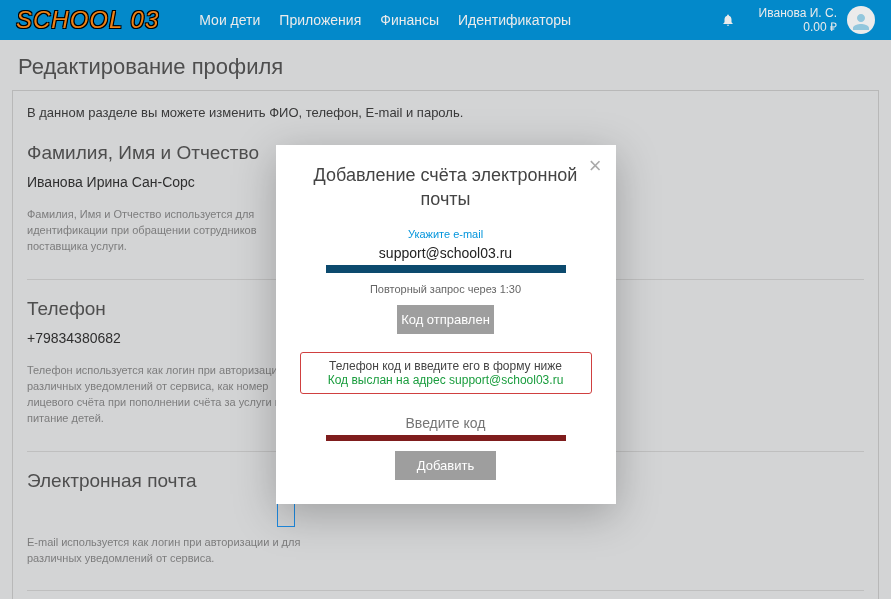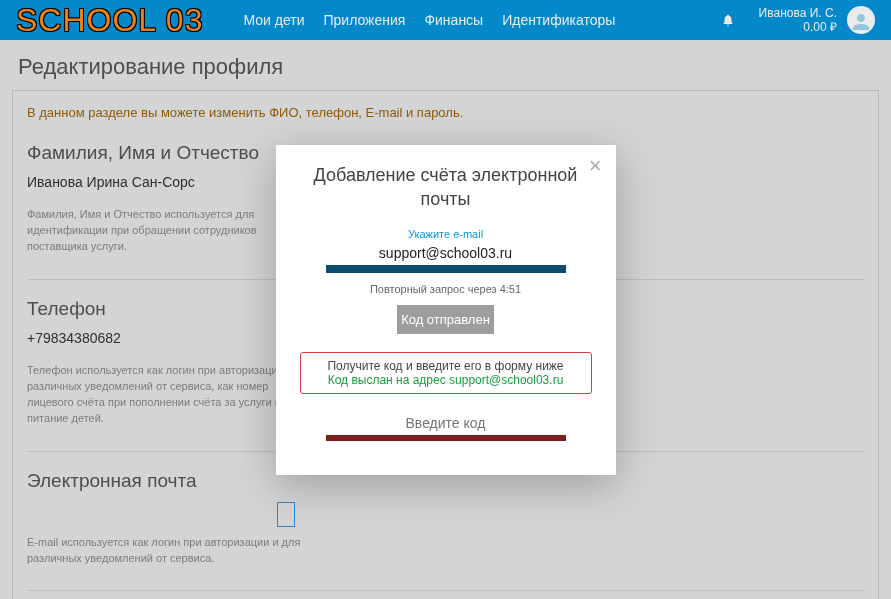--- a/index.html
+++ b/index.html
@@ -1,32 +1,32 @@
 <!DOCTYPE html>
 <html><head>
   <meta charset="utf-8">
   <style>
     * { margin: 0; padding: 0; box-sizing: border-box; }
     body { font-family: Arial, sans-serif; width: 891px; height: 599px; background: #e5e6e8; overflow: hidden; position: relative; }
     
     .topbar { height: 40px; background: #0495dc; display: flex; align-items: center; padding: 0 16px; color: #fff; }
-    .logo { font-family: Impact, sans-serif; font-size: 32px; letter-spacing: 1px; color: #ff8c1a; text-shadow: 1px 1px 0 #000, -1px -1px 0 #000, 1px -1px 0 #000, -1px 1px 0 #000; margin-right: 40px; }
+    .logo { font-family: Impact, sans-serif; font-size: 24px; letter-spacing: 1px; color: #ff8c1a; text-shadow: 1px 1px 0 #000, -1px -1px 0 #000, 1px -1px 0 #000, -1px 1px 0 #000; margin-right: 40px; font-style: italic; }
     .nav-items { display: flex; gap: 19px; }
     .nav-item { color: #fff; font-size: 14px; cursor: pointer; }
     .nav-right { margin-left: auto; display: flex; align-items: center; gap: 24px; }
     .bell { width: 14px; height: 16px; color: #fff; display: inline-flex; }
     .user-block { display: flex; align-items: center; gap: 10px; }
     .user-info { display: flex; flex-direction: column; align-items: flex-end; font-size: 12px; line-height: 1.2; }
     .avatar { width: 28px; height: 28px; background: #fff; border-radius: 50%; display: flex; align-items: end; justify-content: center; overflow: hidden; }
     .avatar svg { width: 24px; height: 24px; }
     
     .page-title { padding: 14px 18px 10px; font-size: 22px; font-weight: 300; color: #555; }
     
     .panel { margin: 0 12px; background: #e5e6e8; border: 1px solid #c8c8c8; padding: 14px 14px 18px; }
-    .info-text { font-size: 13px; color: #a16207; margin-bottom: 22px; }
+    .info-text { font-size: 13px; color: #404040; margin-bottom: 22px; }
     
     .section { margin-bottom: 24px; }
     .section-title { font-size: 19px; font-weight: 300; color: #555; margin-bottom: 10px; }
     .value-row { display: flex; align-items: flex-start; margin-bottom: 8px; }
     .value { font-size: 14px; color: #333; width: 250px; }
     .edit-btn-partial { border: 1px solid #2196f3; background: transparent; color: #2196f3; font-size: 13px; padding: 4px 4px 4px 10px; cursor: pointer; width: 18px; overflow: hidden; white-space: nowrap; }
     .help-text { font-size: 11px; color: #888; line-height: 1.45; max-width: 290px; }
     .divider { border: none; border-top: 1px solid #d0d0d0; margin: 18px 0; }
     
     .overlay { position: absolute; top: 0; left: 0; right: 0; bottom: 0; background: rgba(0,0,0,0.08); display: flex; align-items: flex-start; justify-content: center; padding-top: 145px; }
@@ -113,21 +113,22 @@
   <hr class="divider">
 
 </div>
 
 <div class="overlay">
   <div class="modal">
     <span class="modal-close">×</span>
     <div class="modal-title">Добавление счёта электронной почты</div>
     <div class="modal-label">Укажите e-mail</div>
     <input class="modal-input" value="support@school03.ru" style="">
-    <div class="modal-sub">Повторный запрос через 4:51</div>
+    <div class="modal-sub">Повторный запрос через 1:30</div>
     <button class="modal-btn-grey">Код отправлен</button>
     <div class="modal-notice">
-      <div class="notice-line1">Получите код и введите его в форму ниже</div>
+      <div class="notice-line1">Телефон код и введите его в форму ниже</div>
       <div class="notice-line2">Код выслан на адрес support@school03.ru</div>
     </div>
     <input class="modal-input grey" style="text-align: center;" placeholder="Введите код">
+    <button class="modal-btn-submit">Добавить</button>
   </div>
 </div>
 
 </body></html>

